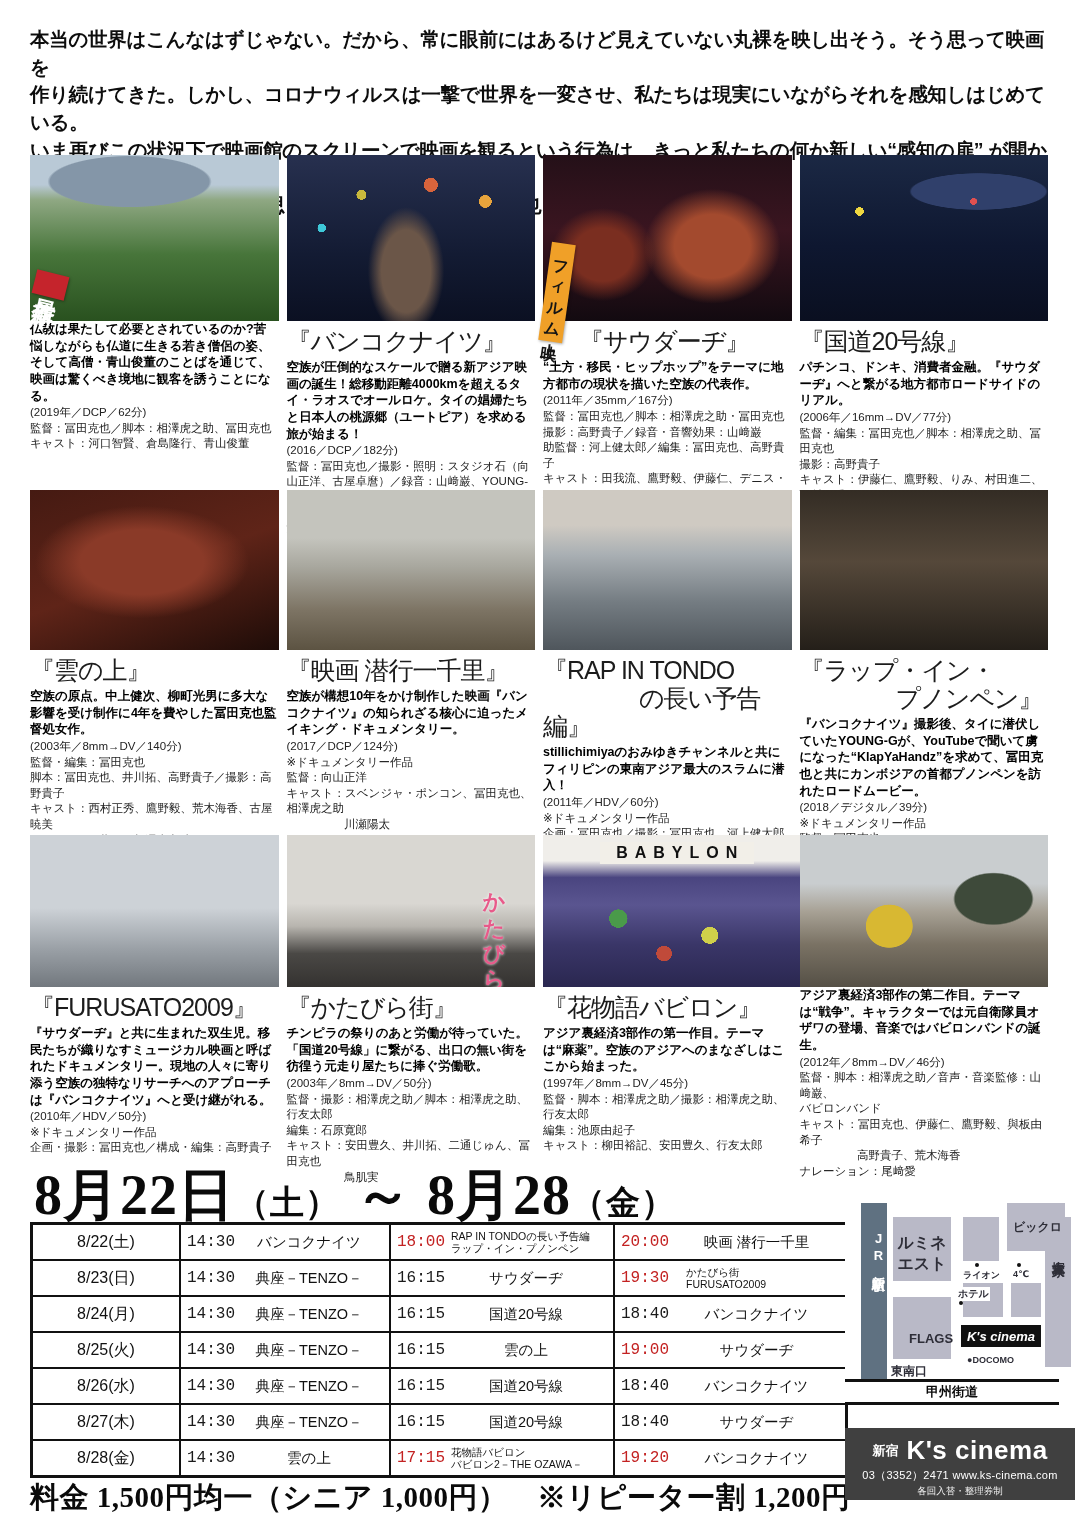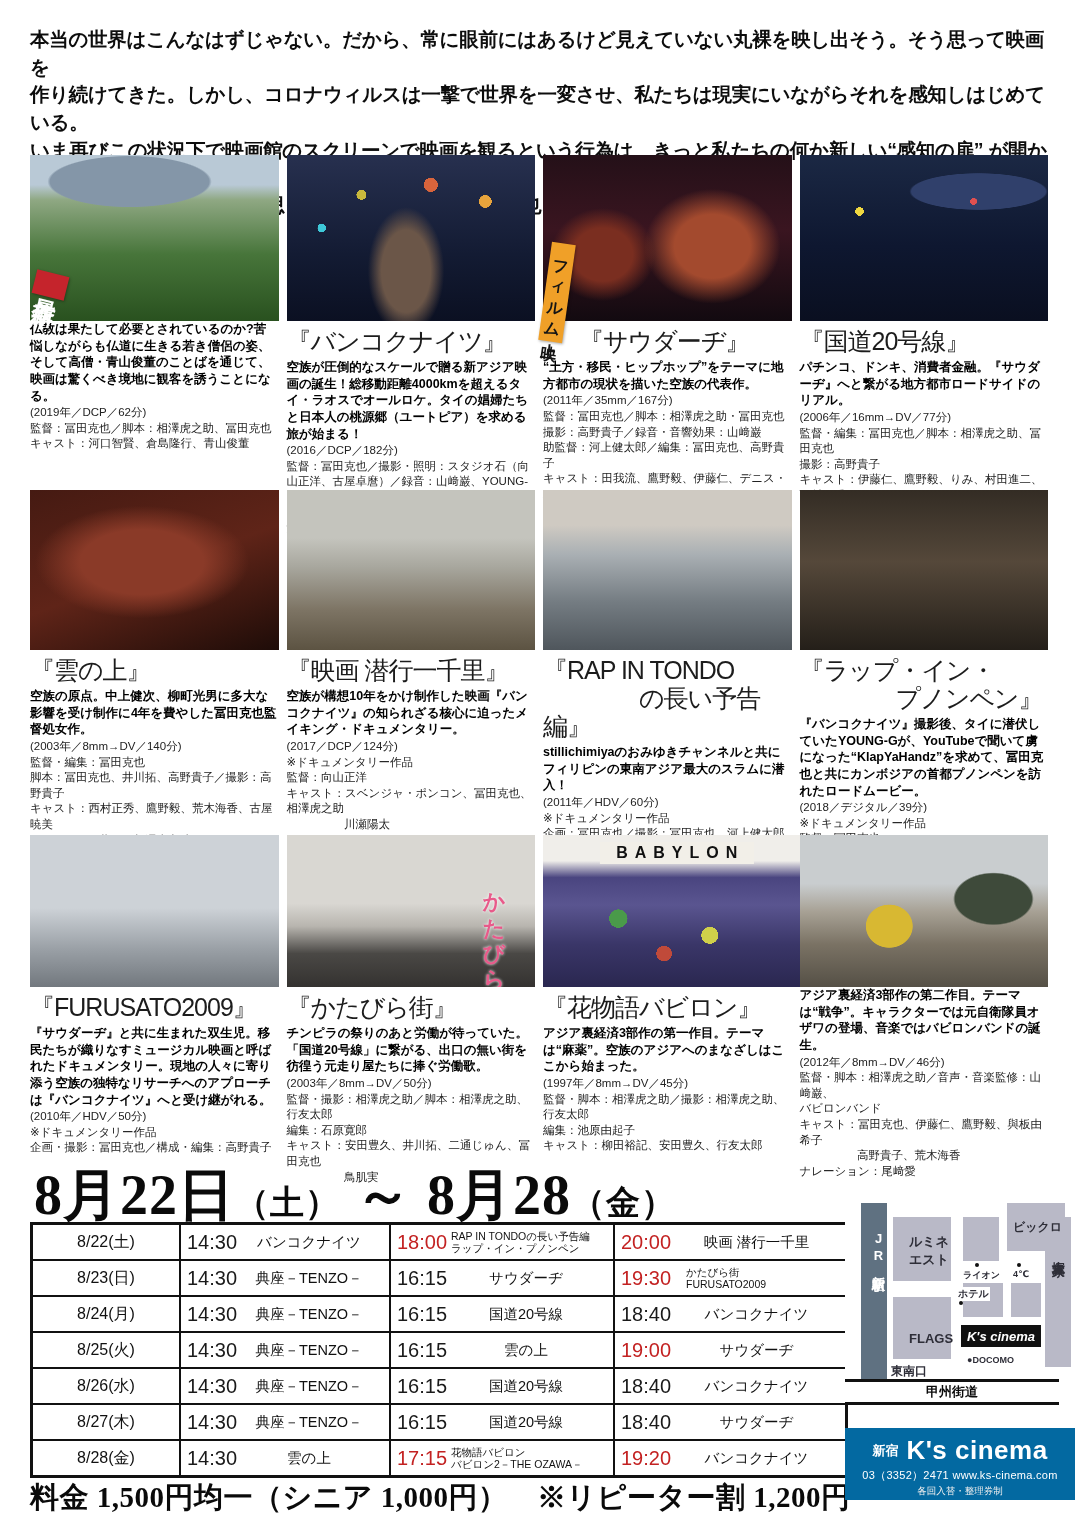--- a/index.html
+++ b/index.html
@@ -46,41 +46,41 @@
   .heading .big{font-size:56px;}
   .heading .small{font-size:34px;}
 
   
   .sched{position:absolute;left:30px;top:1222px;width:812px;border:3px solid #111;}
   .srow{display:grid;grid-template-columns:148px 210px 224px 224px;border-bottom:2px solid #111;}
   .srow:last-child{border-bottom:none;}
   .sdate{border-right:2px solid #111;display:flex;align-items:center;justify-content:center;font-size:16px;height:34px;}
   .show{border-right:2px solid #111;display:flex;align-items:center;height:34px;padding:0 6px;}
   .show:last-child{border-right:none;gap:11px;}
-  .time{font-size:20px;width:48px;flex:0 0 48px;color:#1a1a1a;}
+  .time{font-size:16px;width:48px;flex:0 0 48px;color:#1a1a1a;font-family:Liberation Mono, monospace;}
   .time.red{color:#c32222;}
   .name{flex:1;text-align:center;font-size:14.5px;white-space:pre-line;line-height:1.15;}
   .name.dual{font-size:10.5px;text-align:left;padding-left:6px;}
 
   
   .price{position:absolute;left:30px;top:1478px;font-family:"Liberation Serif","DejaVu Serif",serif;font-weight:bold;font-size:29px;letter-spacing:0.5px;color:#0a0a0a;white-space:nowrap;}
 
   
   .map{position:absolute;left:845px;top:1203px;width:230px;height:200px;background:#fff;font-family:"Liberation Sans","DejaVu Sans",sans-serif;}
   .mblock{position:absolute;background:#b9b9c7;}
   .mlabel{position:absolute;color:#2e2e38;font-weight:bold;z-index:3;}
   .jrbar{position:absolute;left:16px;top:0;width:26px;height:200px;background:#5f7181;z-index:0;}
   .jrtext{position:absolute;left:16px;top:28px;width:26px;color:#fff;font-weight:bold;font-size:13px;writing-mode:vertical-rl;text-orientation:upright;letter-spacing:2px;text-align:center;z-index:2;}
   .otsuka{writing-mode:vertical-rl;text-orientation:upright;font-size:13px;letter-spacing:1px;}
   .ksbox{position:absolute;left:116px;top:122px;width:80px;height:22px;background:#101010;color:#fff;font-weight:bold;font-size:13px;display:flex;align-items:center;justify-content:center;z-index:3;font-style:italic;}
   .mdot{position:absolute;width:4px;height:4px;background:#111;border-radius:50%;z-index:3;}
   .mroad{position:absolute;left:0;right:16px;top:176px;height:20px;background:#fff;border-top:3px solid #111;border-bottom:3px solid #111;z-index:2;display:flex;align-items:center;justify-content:center;font-weight:bold;font-size:13px;color:#0a0a0a;}
 
   
-  .cbox{position:absolute;left:845px;top:1428px;width:230px;height:72px;background:#0369a1;color:#fff;text-align:center;z-index:2;}
+  .cbox{position:absolute;left:845px;top:1428px;width:230px;height:72px;background:#404040;color:#fff;text-align:center;z-index:2;}
   .cbox-top{margin-top:7px;}
   .c-area{font-size:13px;font-weight:bold;margin-right:8px;vertical-align:4px;}
   .c-name{font-size:26px;font-weight:bold;letter-spacing:0.5px;}
   .cbox-mid{font-size:11px;margin-top:2px;letter-spacing:0.3px;}
   .cbox-note{font-size:9.5px;margin-top:2px;color:#eee;}
 </style>
 </head>
 <body>
 
 <div class="page">
@@ -338,21 +338,21 @@
           <span class="time red">19:20</span>
           <span class="name">バンコクナイツ</span>
         </div>
     </div>
   </div>
 
   <div class="map">
     <div class="jrbar"></div>
     <div class="jrtext">JR新宿駅</div>
     <div class="mblock" style="left:48px;top:14px;width:58px;height:64px;"></div>
-    <div class="mlabel" style="left:52px;top:30px;font-size:13px;white-space:pre-line;text-align:center;width:50px;margin-left:7px;">ルミネ
+    <div class="mlabel" style="left:52px;top:30px;font-size:16px;white-space:pre-line;text-align:center;width:50px;">ルミネ
 エスト</div>
     <div class="mblock" style="left:48px;top:94px;width:58px;height:62px;"></div>
     <div class="mlabel" style="left:54px;top:128px;font-size:13px;padding-left:10px;">FLAGS</div>
     <div class="mblock" style="left:118px;top:14px;width:36px;height:44px;"></div>
     <div class="mblock" style="left:162px;top:0;width:58px;height:48px;"></div>
     <div class="mlabel" style="left:168px;top:16px;font-size:12px;">ビックロ</div>
     <div class="mdot" style="left:130px;top:60px;"></div>
     <div class="mlabel" style="left:118px;top:66px;font-size:9px;">ライオン</div>
     <div class="mdot" style="left:172px;top:60px;"></div>
     <div class="mlabel" style="left:168px;top:66px;font-size:9px;">4℃</div>

